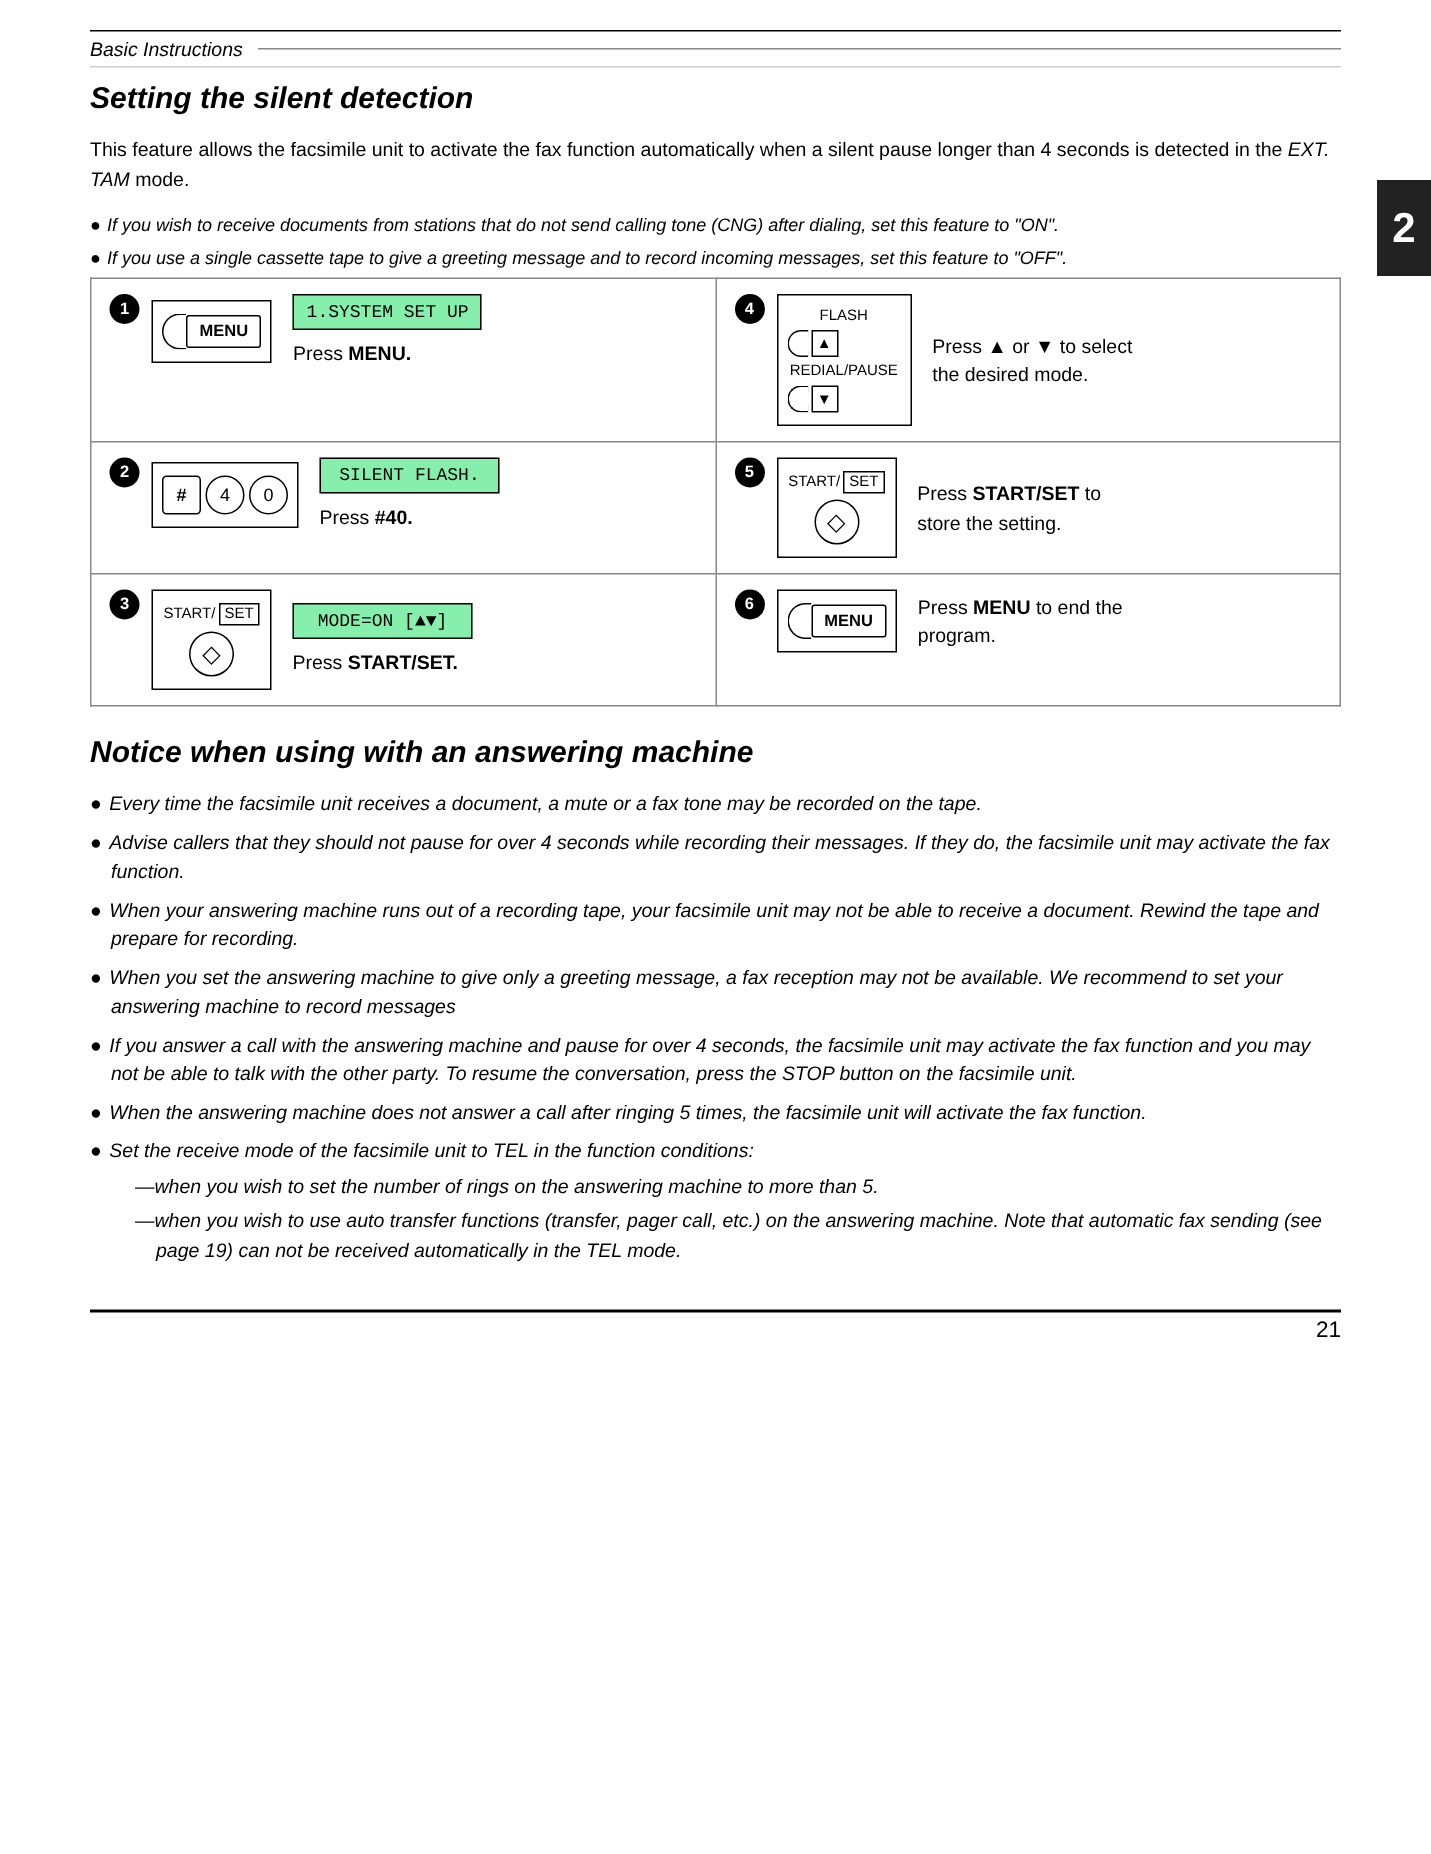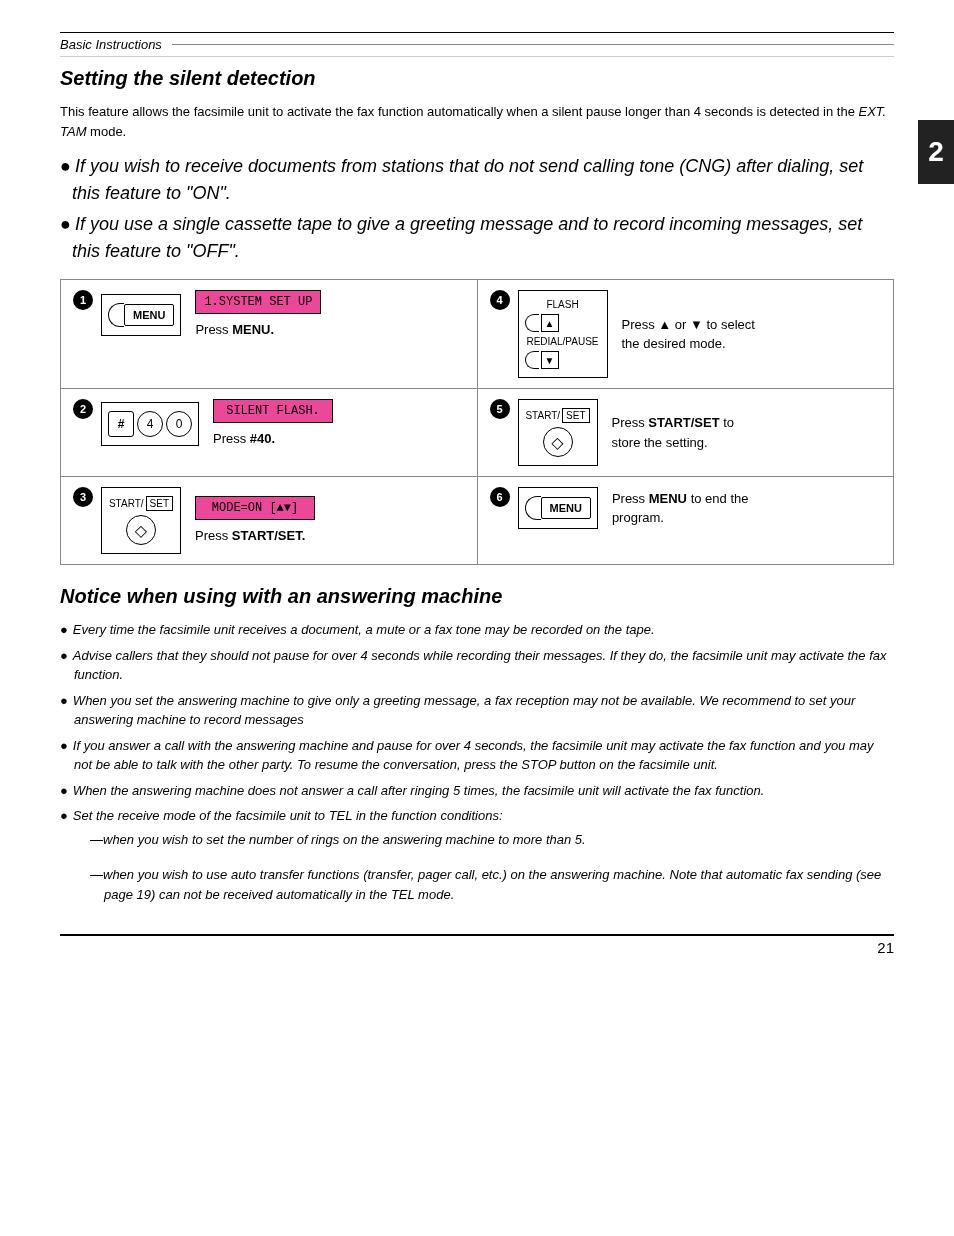--- a/index.html
+++ b/index.html
@@ -7,21 +7,21 @@
       background: #fff;
       font-family: Arial, sans-serif;
       font-size: 13px;
       color: #000;
       width: 954px;
       min-height: 1236px;
       position: relative;
     }
 
     .page-wrapper {
-      padding: 32px 60px 40px 60px;
+      padding: 20px 60px 40px 60px;
       position: relative;
     }
 
     .section-title {
       font-size: 20px;
       font-style: italic;
       font-weight: bold;
       margin-bottom: 12px;
       margin-top: 10px;
     }
@@ -35,23 +35,23 @@
     .helpful-hints-title {
       font-style: italic;
       font-weight: bold;
       font-size: 13px;
       margin-bottom: 6px;
     }
 
     .hints-list {
       list-style: none;
       font-style: italic;
-      font-size: 18px;
+      font-size: 12px;
       line-height: 1.5;
-      margin-bottom: 14px;
+      margin-bottom: 4px;
     }
 
     .hints-list li::before {
       content: "●";
       margin-right: 4px;
     }
 
     .hints-list li {
       margin-bottom: 4px;
       padding-left: 12px;
@@ -65,21 +65,21 @@
 
     .step-instruction b {
       font-weight: bold;
     }
 
     .display-box {
       border: 1.5px solid #000;
       padding: 4px 8px;
       font-family: 'Courier New', monospace;
       font-size: 12px;
-      background: #ec4899;
+      background: #86efac;
       min-width: 120px;
       text-align: center;
     }
 
     
     .section-title2 {
       font-size: 20px;
       font-style: italic;
       font-weight: bold;
       margin-bottom: 12px;
@@ -311,26 +311,27 @@
         </td>
       </tr>
     </tbody>
   </table>
 
   <h2 class="section-title2">Notice when using with an answering machine</h2>
 
   <ul class="notice-list">
     <li><em>Every time the facsimile unit receives a document, a mute or a fax tone may be recorded on the tape.</em></li>
     <li><em>Advise callers that they should not pause for over 4 seconds while recording their messages. If they do, the facsimile unit may activate the fax function.</em></li>
+    <li><em>When your answering machine runs out of a recording tape, your facsimile unit may not be able to receive a document. Rewind the tape and prepare for recording.</em></li>
     <li><em>When you set the answering machine to give only a greeting message, a fax reception may not be available. We recommend to set your answering machine to record messages</em></li>
     <li><em>If you answer a call with the answering machine and pause for over 4 seconds, the facsimile unit may activate the fax function and you may not be able to talk with the other party. To resume the conversation, press the STOP button on the facsimile unit.</em></li>
     <li><em>When the answering machine does not answer a call after ringing 5 times, the facsimile unit will activate the fax function.</em></li>
     <li><em>Set the receive mode of the facsimile unit to TEL in the function conditions:</em>
       <div style="padding-left:16px; margin-top:4px;">
-        <div style="font-style:italic; margin-bottom:16px; text-indent:-14px; padding-left:14px;">—when you wish to set the number of rings on the answering machine to more than 5.</div>
+        <div style="font-style:italic; margin-bottom:4px; text-indent:-14px; padding-left:14px;">—when you wish to set the number of rings on the answering machine to more than 5.</div>
         <div style="font-style:italic; text-indent:-14px; padding-left:14px;">—when you wish to use auto transfer functions (transfer, pager call, etc.) on the answering machine. <em>Note that automatic fax sending (see page 19) can not be received automatically in the TEL mode.</em></div>
       </div>
     </li>
   </ul>
 
   <div class="bottom-rule"></div>
 
   <div class="page-number">21</div>
 </div>
 

